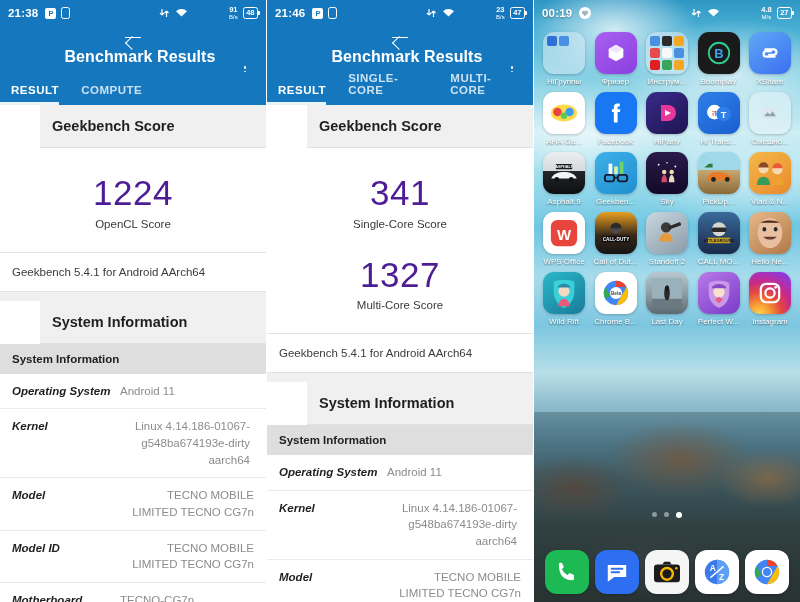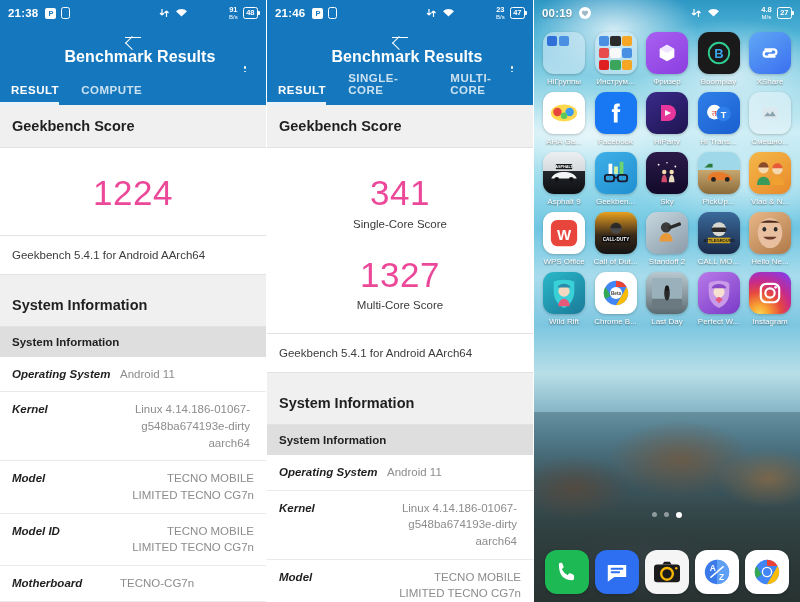--- a/index.html
+++ b/index.html
@@ -82,24 +82,25 @@
     color: #ffffff; font-size: 11.5px; font-weight: bold; letter-spacing: .5px;
     padding: 0 11px 9px 11px; cursor: pointer; opacity: .78;
   }
   .tab.active { opacity: 1; }
   .tab-indicator { position: absolute; bottom: 0; height: 2.6px; background: #e8f3fa; }
 
   .section-title {
     background: #f0f0f0; padding: 13px 12px 13px 12px;
     font-size: 14.5px; font-weight: bold; color: #1f1f1f;
     border-bottom: 1px solid #e2e2e2;
+    margin-left: 40px;
   }
   .score-card { background: #ffffff; border-bottom: 1px solid #e2e2e2; padding: 16px 0 18px 0; }
   .score-block { text-align: center; padding: 10px 0 4px 0; }
-  .score-num { font-size: 35px; color: #ec4899; font-weight: normal; letter-spacing: .5px; line-height: 1.1; }
+  .score-num { font-size: 35px; color: #4c1d95; font-weight: normal; letter-spacing: .5px; line-height: 1.1; }
   .score-label { font-size: 11.5px; color: #3a3a3a; margin-top: 5px; }
   .version-row {
     padding: 13px 12px; font-size: 11.5px; color: #3c3c3c;
     background: #fff; border-bottom: 1px solid #e2e2e2;
   }
   .gap { height: 9px; background: #f0f0f0; }
 
   .tbl { width: 100%; }
   .tbl-head {
     background: #dedede; padding: 9px 12px;
@@ -231,20 +232,21 @@
       <span class="tab active">RESULT</span>
       <span class="tab">COMPUTE</span>
       <span class="tab-indicator" style="left:0; width:59px;"></span>
     </div>
 
     <div class="section-title">Geekbench Score</div>
 
     <div class="score-card">
       <div class="score-block">
         <div class="score-num">1224</div>
+        <div class="score-label">OpenCL Score</div>
       </div>
     </div>
 
     <div class="version-row">Geekbench 5.4.1 for Android AArch64</div>
     <div class="gap"></div>
 
     <div class="section-title" style="background:#f0f0f0;">System Information</div>
 
     <div class="tbl">
       <div class="tbl-head">System Information</div>
@@ -388,45 +390,45 @@
                 <i></i>
                 <i></i>
                 <i></i>
                 <i></i>
                 <i></i>
               </div>
           </div>
           <div class="app-label">HiГруппы</div>
         </div>
         <div class="app">
+          <div class="icon" style="background:linear-gradient(145deg,#a85ff0,#8b3fe0);">
+            <svg width="22" height="22" viewBox="0 0 24 24">
+                <path d="M12 3 L20 7.5 V16.5 L12 21 L4 16.5 V7.5 Z" fill="#fff"></path>
+                <path d="M12 3 L20 7.5 L12 12 L4 7.5 Z" fill="#f0e4ff"></path>
+              </svg>
+          </div>
+          <div class="app-label">Фризер</div>
+        </div>
+        <div class="app">
           <div class="icon folder">
             <div class="folder-grid">
                 <i style="background:#4a90e2"></i>
                 <i style="background:#2b2b2b"></i>
                 <i style="background:#f5a623"></i>
                 <i style="background:#e84b4b"></i>
                 <i style="background:#f8f8f8"></i>
                 <i style="background:#4a90e2"></i>
                 <i style="background:#e02020"></i>
                 <i style="background:#3ba55c"></i>
                 <i style="background:#f5a623"></i>
               </div>
           </div>
           <div class="app-label">Инструм...</div>
         </div>
         <div class="app">
-          <div class="icon" style="background:linear-gradient(145deg,#a85ff0,#8b3fe0);">
-            <svg width="22" height="22" viewBox="0 0 24 24">
-                <path d="M12 3 L20 7.5 V16.5 L12 21 L4 16.5 V7.5 Z" fill="#fff"></path>
-                <path d="M12 3 L20 7.5 L12 12 L4 7.5 Z" fill="#f0e4ff"></path>
-              </svg>
-          </div>
-          <div class="app-label">Фризер</div>
-        </div>
-        <div class="app">
           <div class="icon" style="background:#1a1a1a;">
             <svg width="26" height="26" viewBox="0 0 28 28">
                 <circle cx="14" cy="14" r="11" fill="none" stroke="#2ecc8f" stroke-width="2"></circle>
                 <text x="14" y="19" font-size="14" font-weight="bold" fill="#3ba3e8" text-anchor="middle" font-family="Liberation Sans, sans-serif">B</text>
               </svg>
           </div>
           <div class="app-label">Boomplay</div>
         </div>
         <div class="app">
           <div class="icon" style="background:linear-gradient(145deg,#5fa8f5,#3b6ff0);">

